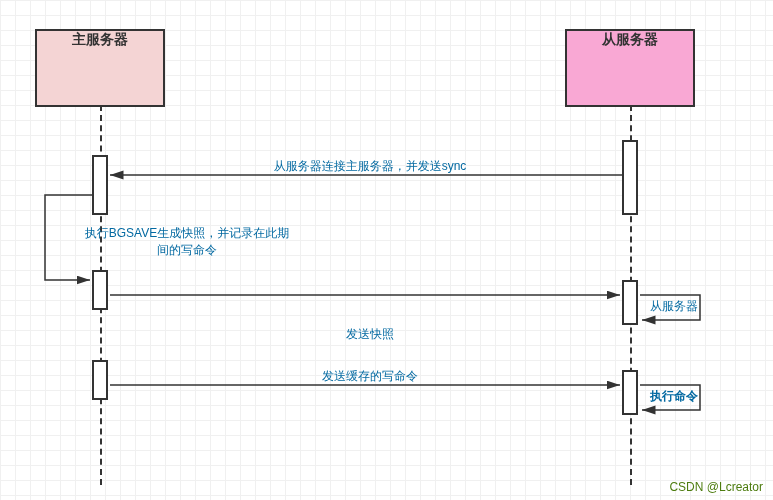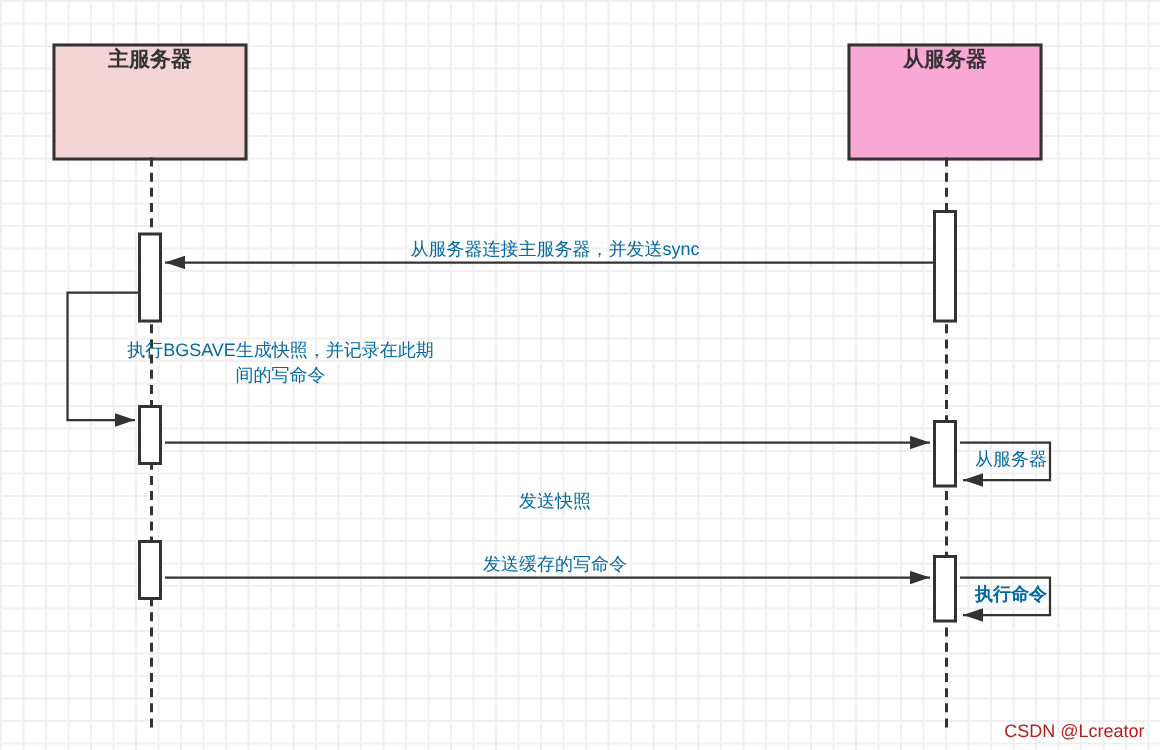--- a/index.html
+++ b/index.html
@@ -45,21 +45,21 @@
   .label {
     position: absolute;
     text-align: center;
     color: #0369a1;
     white-space: pre;
   }
   .watermark {
     position: absolute;
     right: 10px;
     bottom: 6px;
-    color: #b91c1c;
+    color: #4d7c0f;
     font-size: 12px;
   }
   svg.arrows {
     position: absolute;
     left: 0; top: 0;
     width: 773px;
     height: 500px;
     pointer-events: none;
   }
 </style>

